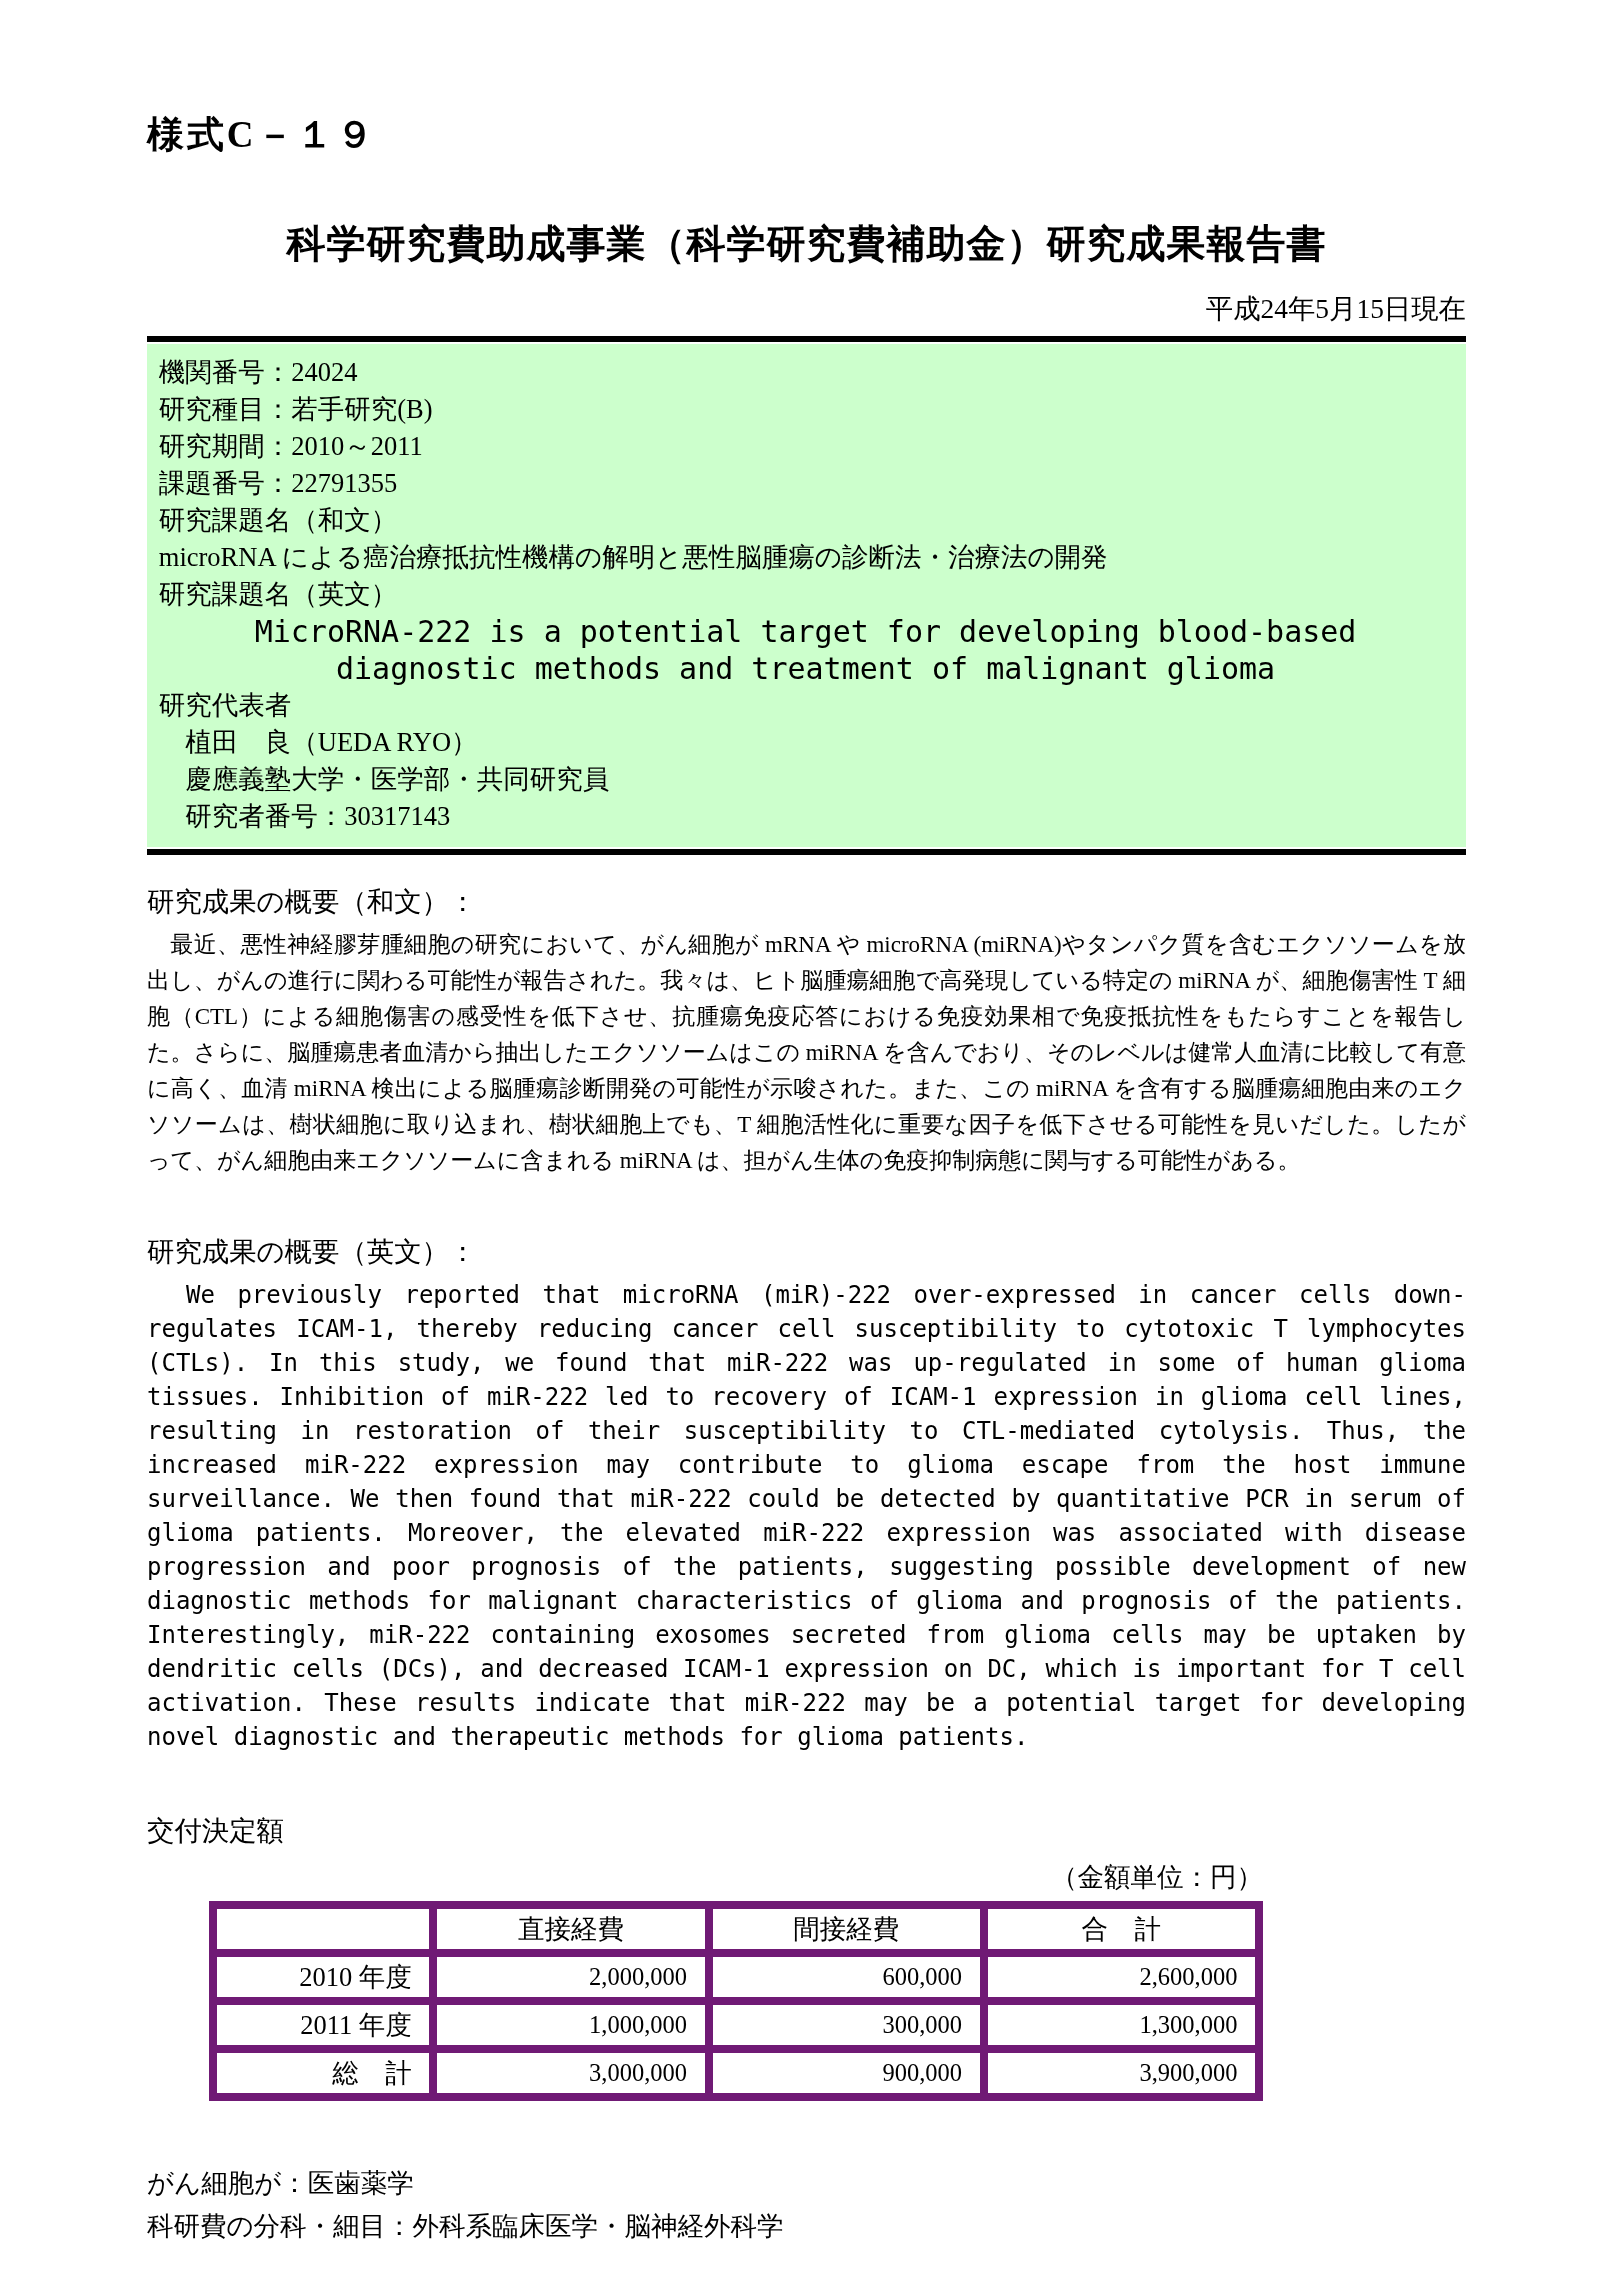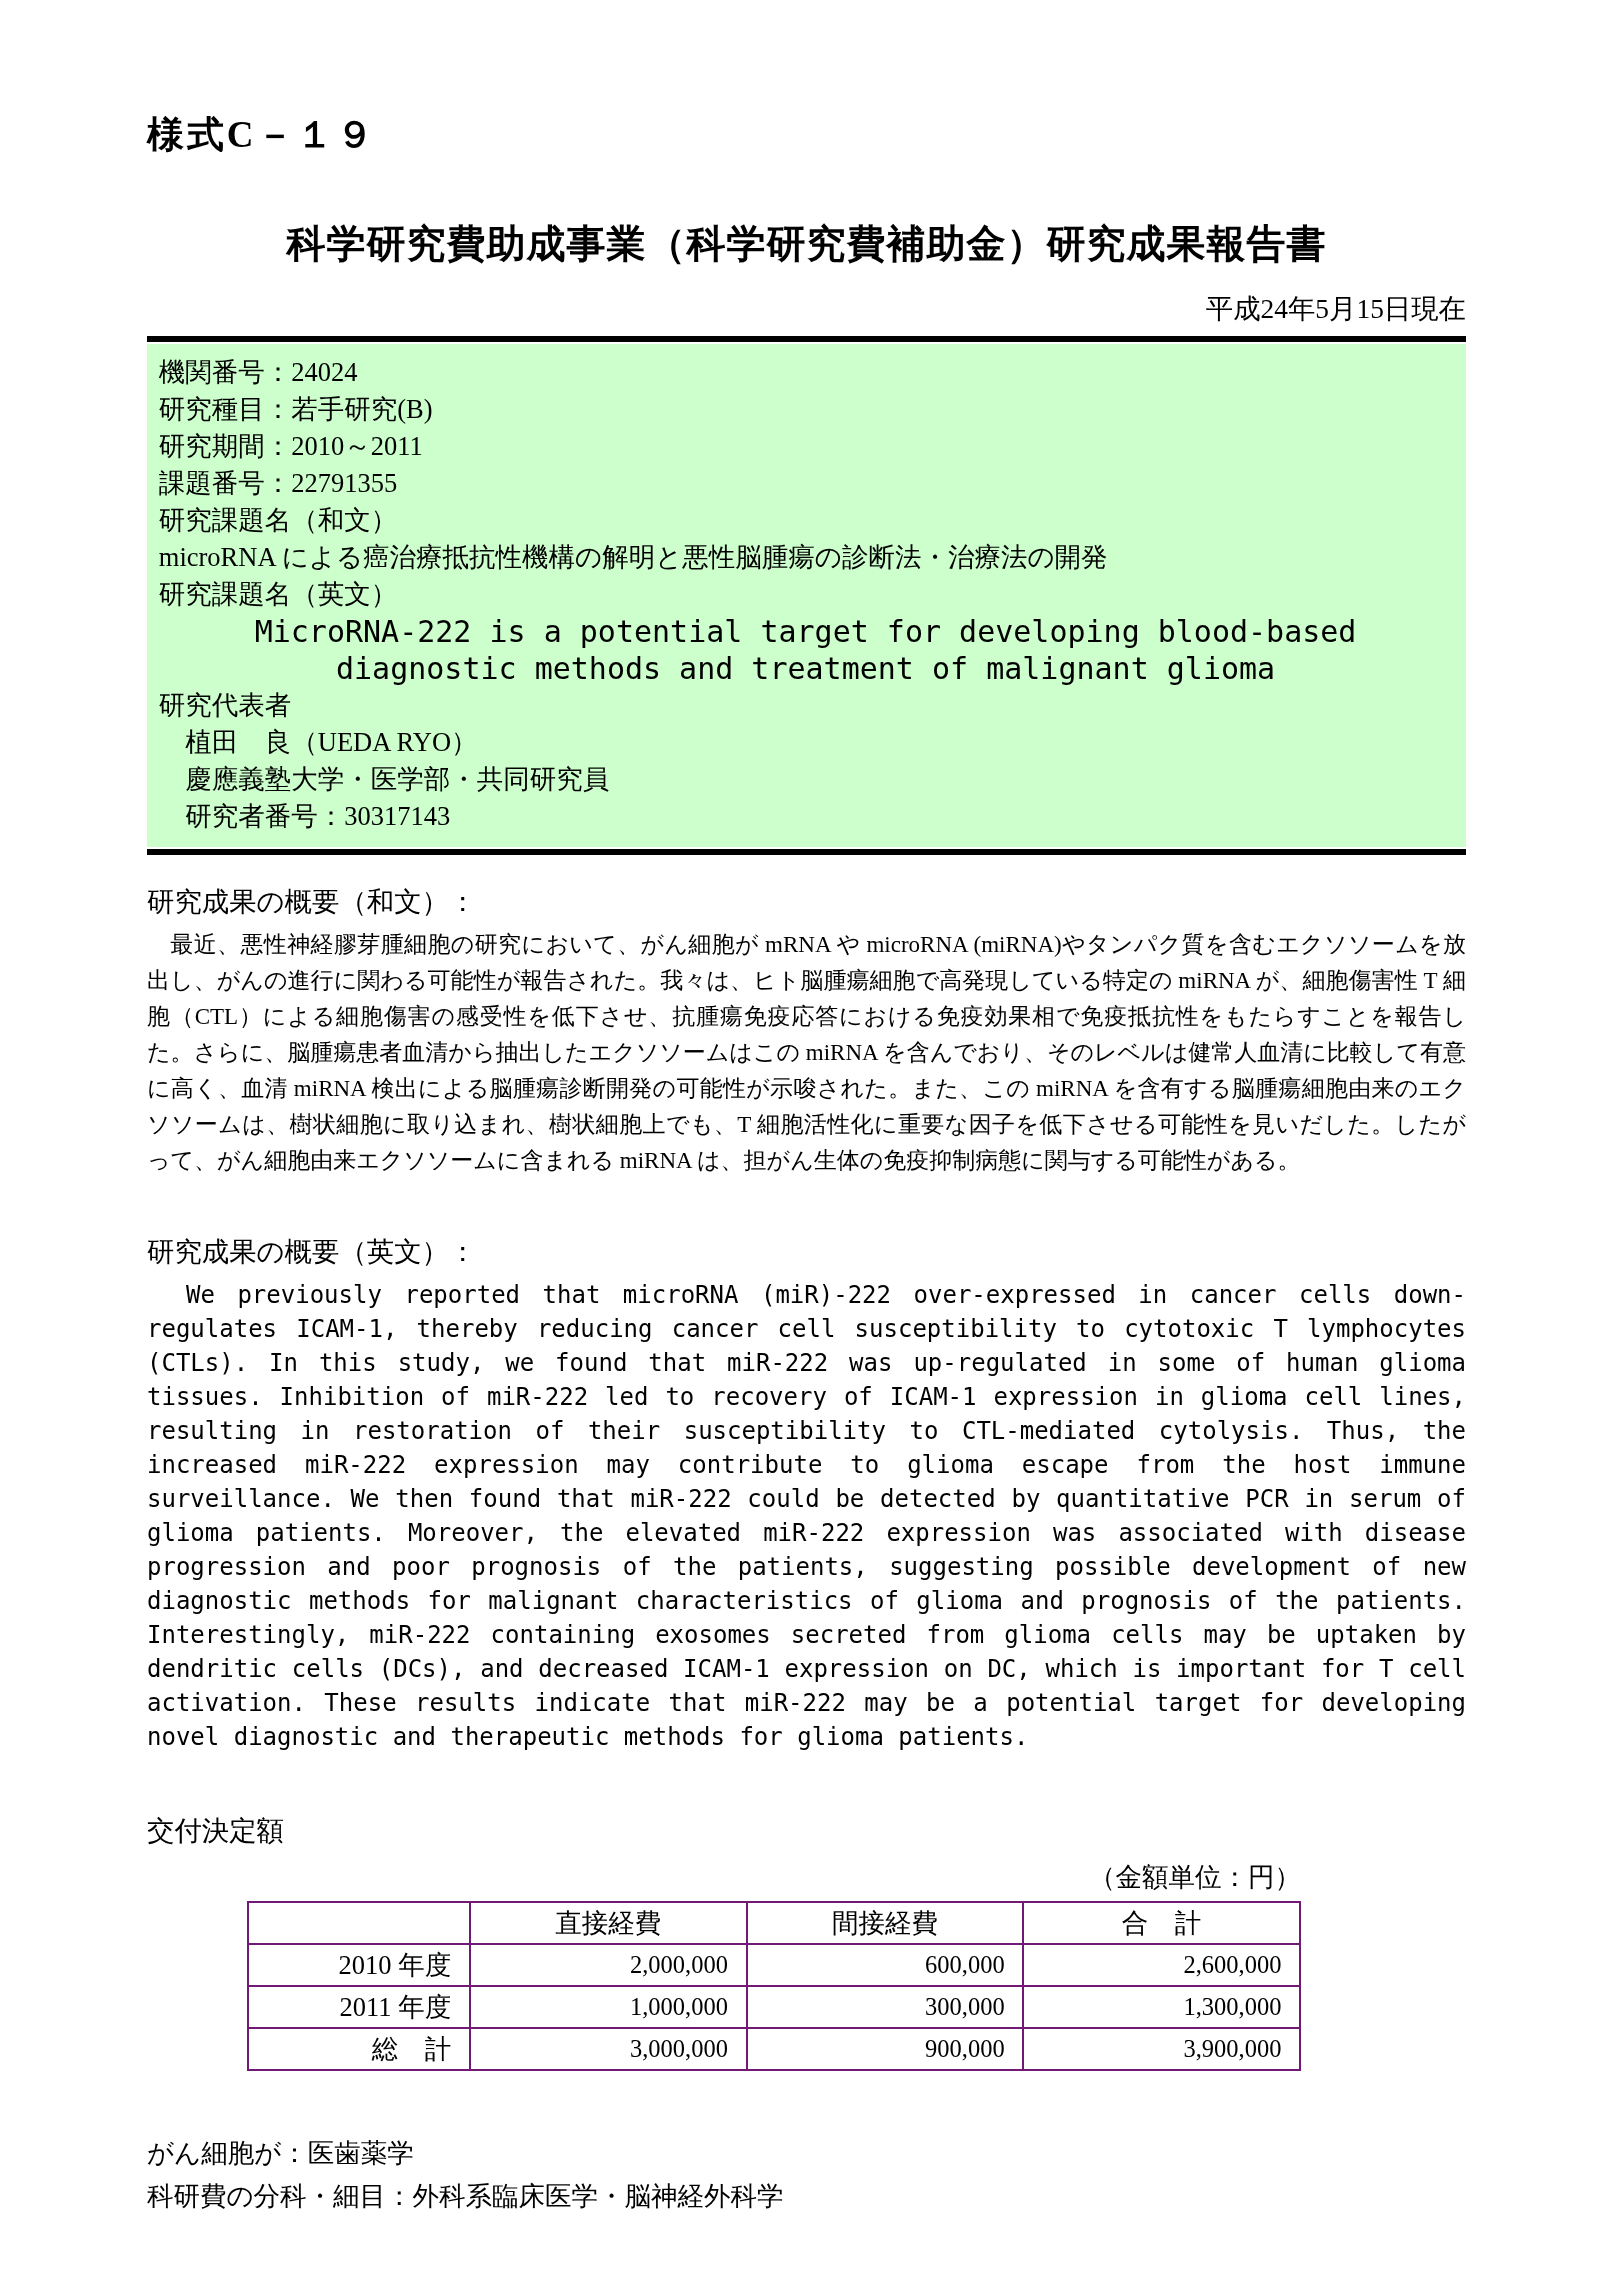--- a/index.html
+++ b/index.html
@@ -96,39 +96,39 @@
 
   .section.en { margin-top: 55px; }
 
   .grant-heading {
     margin-top: 59px;
     font-size: 27.4px;
   }
 
   .table-wrap {
     width: 1054px;
-    margin-left: 100px;
+    margin-left: 62px;
     margin-top: 9.8px;
   }
 
   .unit-note {
     text-align: right;
     font-size: 26.5px;
     margin-bottom: 5.9px;
   }
 
   table.grant-table {
     width: 1054px;
     border-collapse: collapse;
     font-size: 26.5px;
   }
 
   table.grant-table th,
   table.grant-table td {
-    border: 2px solid #701a75;
+    border: 8px solid #701a75;
     height: 41px;
     padding: 2px 22px;
   }
 
   table.grant-table col.c-label { width: 222px; }
   table.grant-table col.c-num   { width: 277px; }
 
   table.grant-table th {
     font-weight: normal;
     text-align: center;

